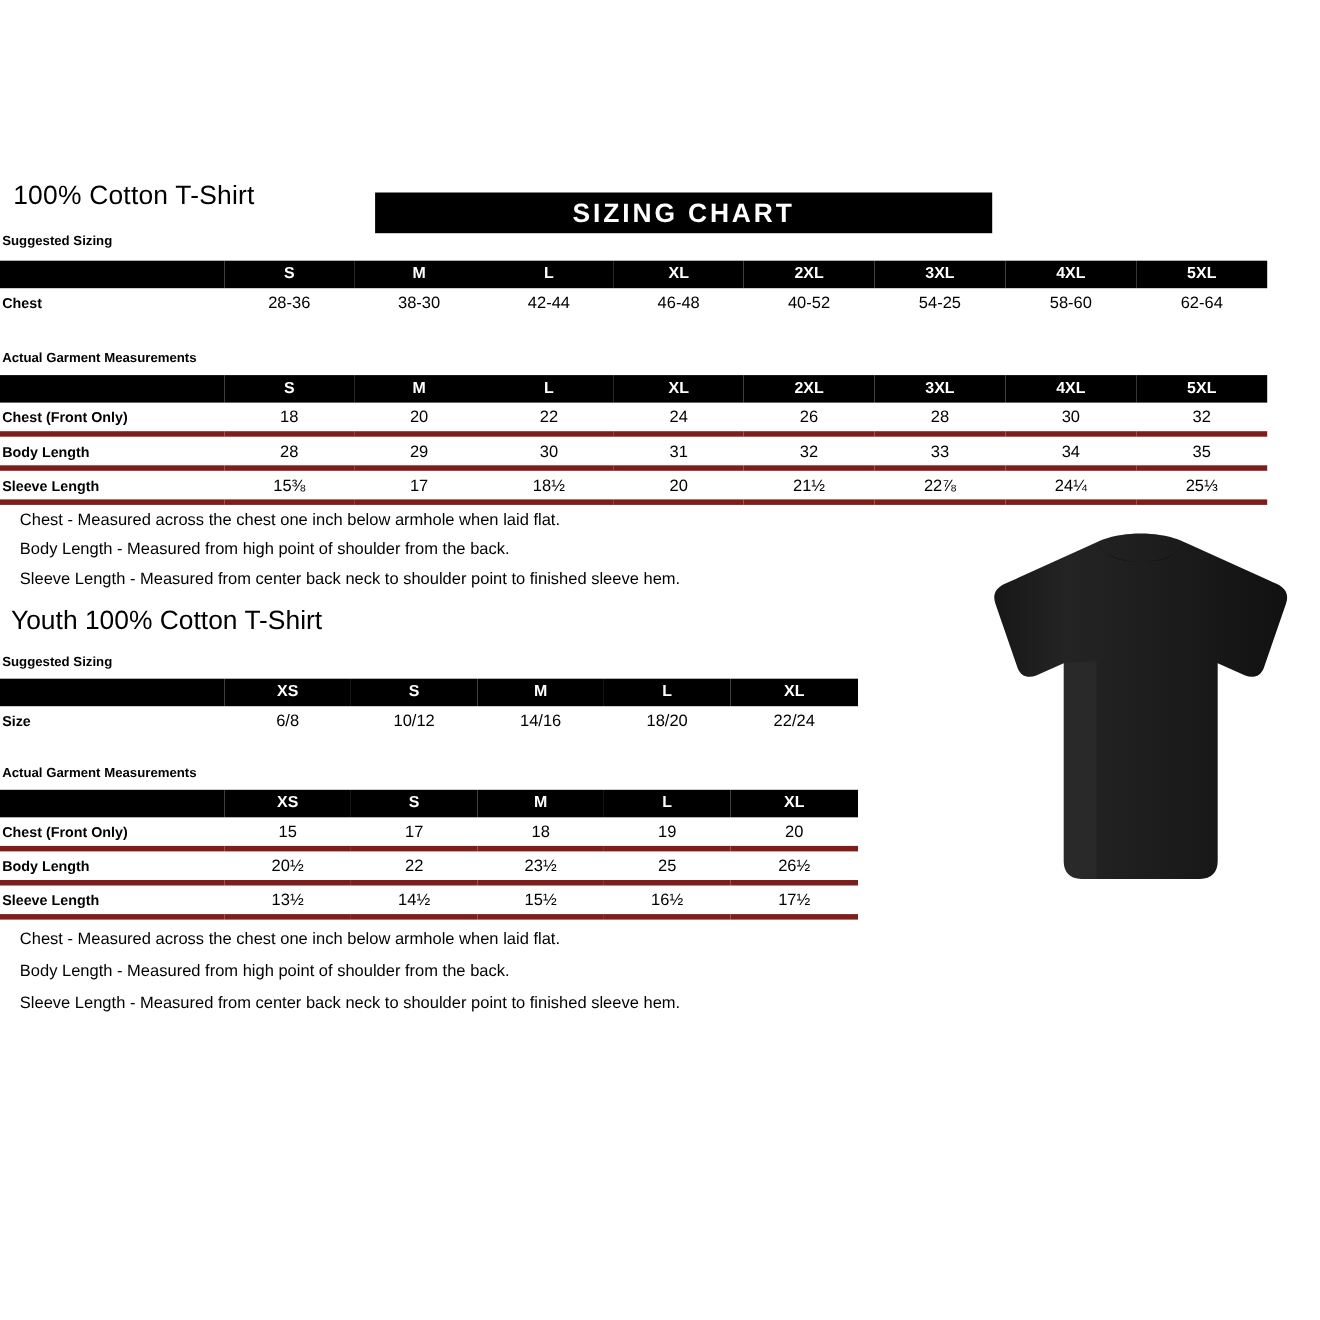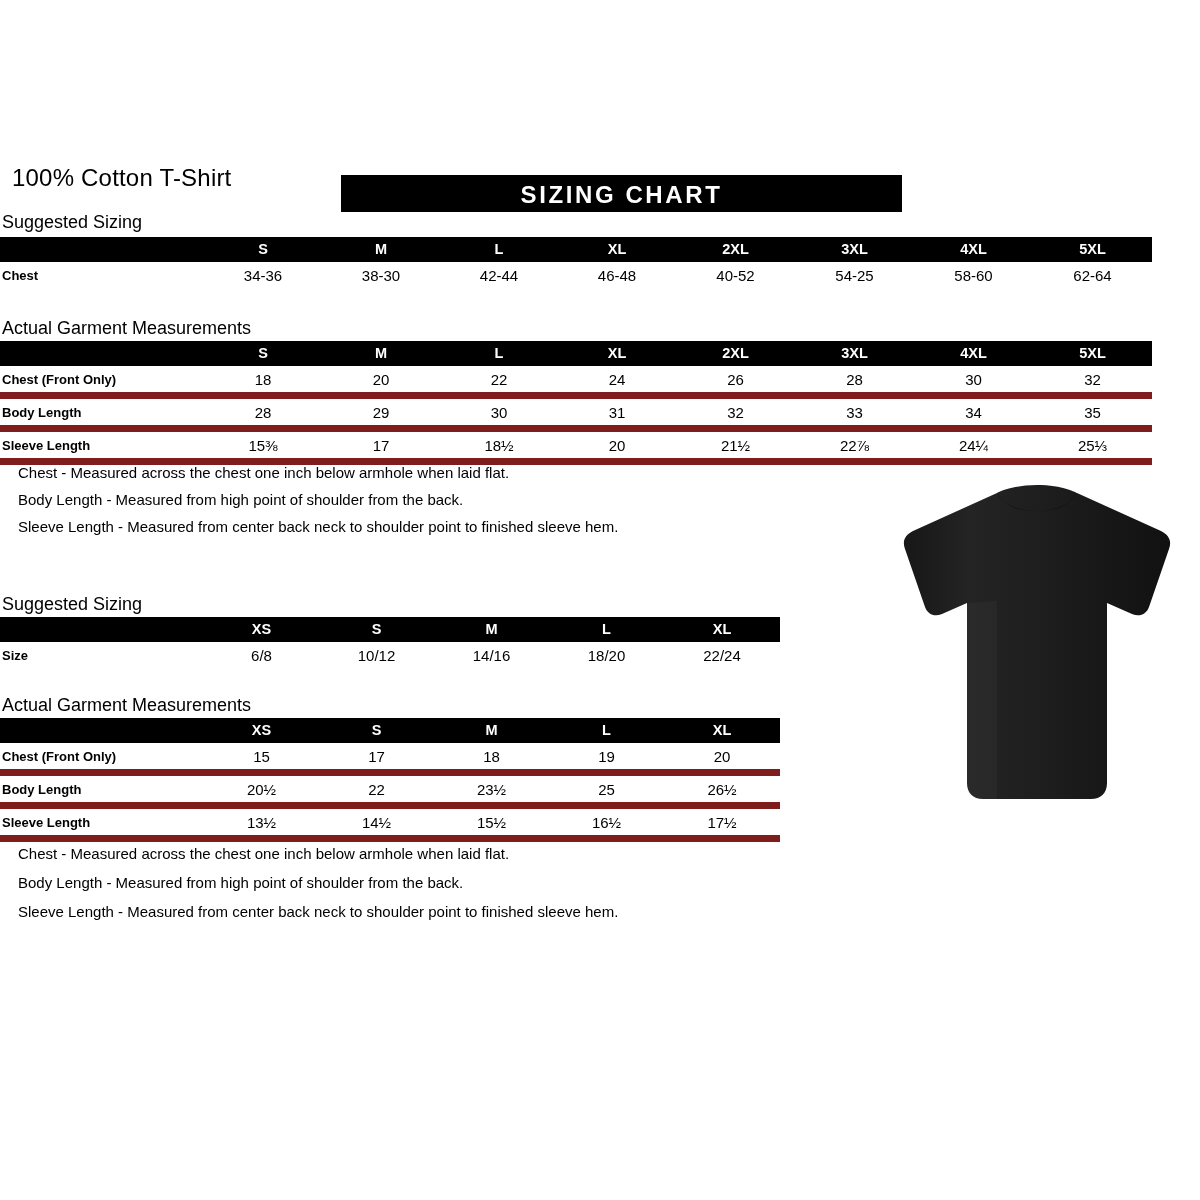--- a/index.html
+++ b/index.html
@@ -50,22 +50,22 @@
     text-align: center;
     color: #ffffff;
     font-size: 24px;
     font-weight: 700;
     letter-spacing: 2.6px;
   }
 
   
   .section-label {
     position: absolute;
-    font-size: 18px;
-    font-weight: 400;
+    font-size: 12px;
+    font-weight: 700;
     white-space: nowrap;
   }
 
   
   table {
     position: absolute;
     border-collapse: collapse;
     font-size: 14px;
     table-layout: fixed;
   }
@@ -87,21 +87,21 @@
     text-align: center;
   }
   thead th.corner {
     text-align: left;
   }
   tbody td {
     height: 26px;
     vertical-align: middle;
     text-align: center;
     font-size: 15px;
-    border-bottom: 7px solid #7f1d1d;
+    border-bottom: 5px solid #7f1d1d;
   }
   tbody td.rowhead {
     text-align: left;
     font-weight: 700;
     font-size: 13px;
     padding-left: 2px;
   }
   tbody tr.no-rule td {
     border-bottom: none;
   }
@@ -166,21 +166,21 @@
           <th>XL</th>
           <th>2XL</th>
           <th>3XL</th>
           <th>4XL</th>
           <th>5XL</th>
         </tr>
       </thead>
     <tbody>
         <tr class="no-rule">
           <td class="rowhead">Chest</td>
-          <td>34-36</td>
+          <td>28-36</td>
           <td>38-30</td>
           <td>42-44</td>
           <td>46-48</td>
           <td>40-52</td>
           <td>54-25</td>
           <td>58-60</td>
           <td>62-64</td>
         </tr>
       </tbody>
   </table>
@@ -246,20 +246,21 @@
           <td>24¼</td>
           <td>25⅓</td>
         </tr>
       </tbody>
   </table>
 
   <div class="note" style="left:18px; top:464px;">Chest - Measured across the chest one inch below armhole when laid flat.</div>
   <div class="note" style="left:18px; top:491px;">Body Length - Measured from high point of shoulder from the back.</div>
   <div class="note" style="left:18px; top:518px;">Sleeve Length - Measured from center back neck to shoulder point to finished sleeve hem.</div>
 
+  <div class="youth-title">Youth 100% Cotton T-Shirt</div>
 
   <div class="section-label" style="left:2px; top:594px;">Suggested Sizing</div>
 
   <table id="youth-suggested" style="left:0px; top:617px; width:780px;">
     <colgroup>
       <col style="width:204px">
       <col style="width:115px">
         <col style="width:115px">
         <col style="width:115px">
         <col style="width:115px">

